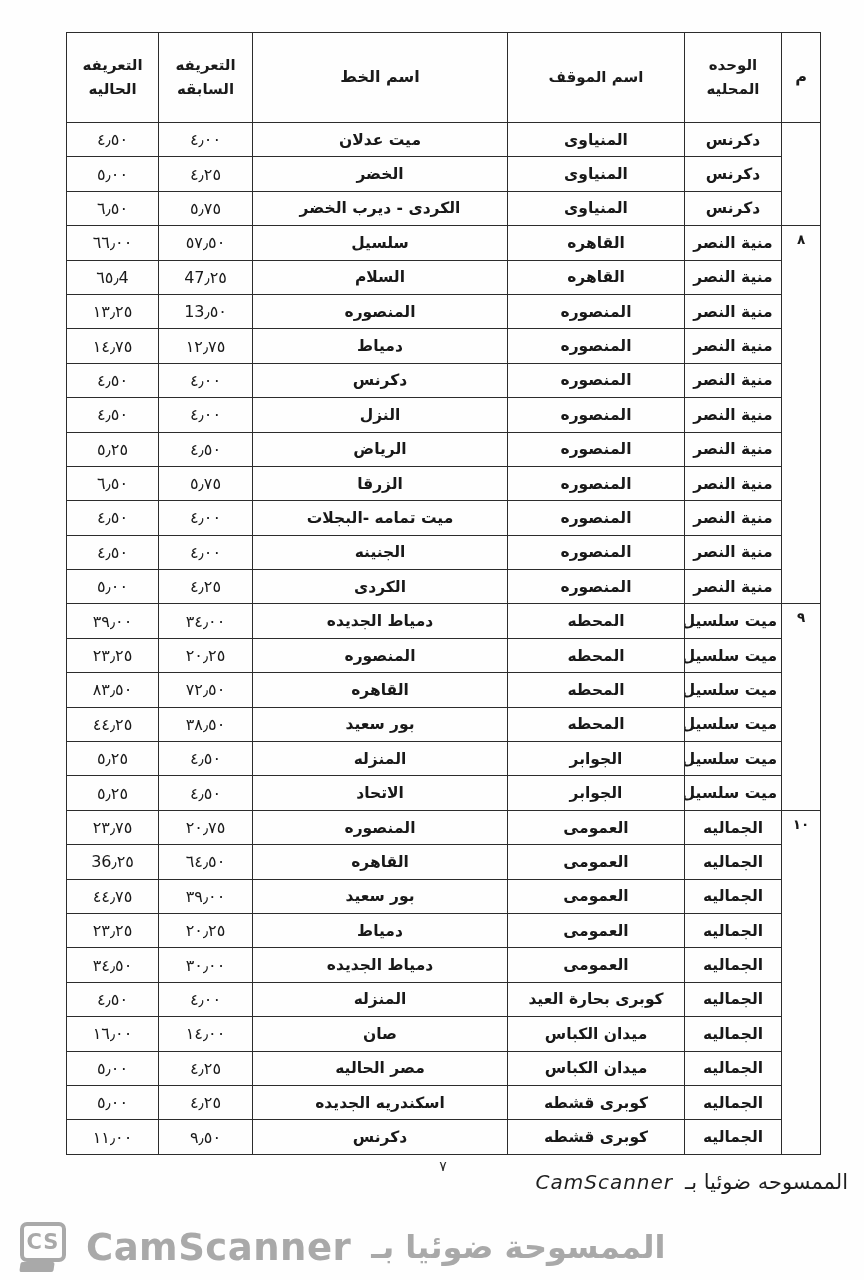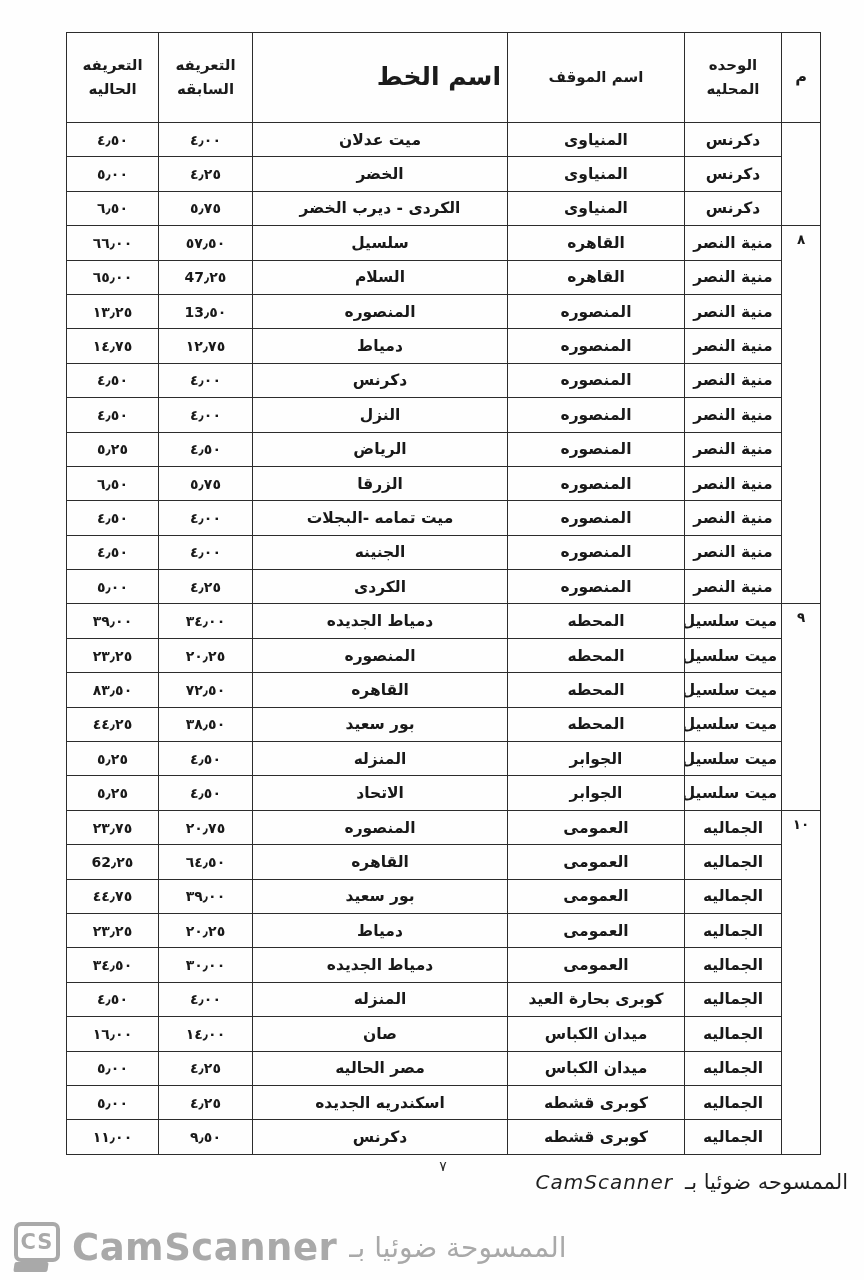--- a/index.html
+++ b/index.html
@@ -34,38 +34,38 @@
     white-space: nowrap;
   }
   .fare-table thead th {
     height: 90px;
     font-size: 15px;
     font-weight: 700;
     white-space: normal;
     line-height: 1.55;
     padding: 0 6px;
   }
-  .fare-table thead th.col-line { font-size: 25px; text-align: right; }
+  .fare-table thead th.col-line { font-size: 16px; }
   .fare-table thead th.col-num  { font-size: 16px; }
   .fare-table tbody tr { height: 34.4px; }
   .fare-table td {
     font-size: 15.5px;
     font-weight: 600;
     color: #191919;
     padding: 0 4px;
   }
   .fare-table td.col-num {
     vertical-align: top;
     padding-top: 5px;
     font-size: 13.5px;
     font-weight: 600;
   }
   .fare-table td.col-prev, .fare-table td.col-curr {
-    font-size: 14px;
-    font-weight: 700;
+    font-size: 16px;
+    font-weight: 400;
     letter-spacing: 1px;
   }
   
   .page-number {
     position: absolute;
     top: 1158px;
     left: 66px;
     width: 754px;
     text-align: center;
     font-size: 14px;
@@ -83,25 +83,25 @@
     gap: 12px;
     align-items: baseline;
   }
   .hand-note .brand {
     font-style: italic;
     font-size: 20px;
     letter-spacing: 1px;
   }
   .watermark {
     position: absolute;
-    left: 14px;
+    left: 20px;
     top: 1222px;
     display: flex;
     align-items: center;
-    gap: 12px;
+    gap: 20px;
     color: #a9a9a9;
     direction: ltr;
   }
   .cs-logo {
     position: relative;
     width: 46px;
     height: 40px;
     border: 4px solid #a9a9a9;
     border-radius: 7px;
     display: flex;
@@ -123,22 +123,22 @@
     background: #a9a9a9;
     border-radius: 2px;
     transform: skewX(-8deg);
   }
   .wm-brand {
     font-size: 37px;
     font-weight: 700;
     letter-spacing: 0.5px;
   }
   .wm-ar {
-    font-size: 28px;
-    font-weight: 400;
+    font-size: 32px;
+    font-weight: 700;
     direction: rtl;
   }
 </style>
 </head>
 <body>
 
 <div class="page">
 
   <table class="fare-table">
     <colgroup>
@@ -188,21 +188,21 @@
           <td class="col-stop">القاهره</td>
           <td class="col-line">سلسيل</td>
           <td class="col-prev">٥٧٫٥٠</td>
           <td class="col-curr">٦٦٫٠٠</td>
         </tr>
         <tr>
           <td class="col-unit">منية النصر</td>
           <td class="col-stop">القاهره</td>
           <td class="col-line">السلام</td>
           <td class="col-prev">47٫٢٥</td>
-          <td class="col-curr">٦٥٫٠٠</td>
+          <td class="col-curr">٦٥٫4</td>
         </tr>
         <tr>
           <td class="col-unit">منية النصر</td>
           <td class="col-stop">المنصوره</td>
           <td class="col-line">المنصوره</td>
           <td class="col-prev">13٫٥٠</td>
           <td class="col-curr">١٣٫٢٥</td>
         </tr>
         <tr>
           <td class="col-unit">منية النصر</td>
@@ -309,21 +309,21 @@
           <td class="col-stop">العمومى</td>
           <td class="col-line">المنصوره</td>
           <td class="col-prev">٢٠٫٧٥</td>
           <td class="col-curr">٢٣٫٧٥</td>
         </tr>
         <tr>
           <td class="col-unit">الجماليه</td>
           <td class="col-stop">العمومى</td>
           <td class="col-line">القاهره</td>
           <td class="col-prev">٦٤٫٥٠</td>
-          <td class="col-curr">62٫٢٥</td>
+          <td class="col-curr">36٫٢٥</td>
         </tr>
         <tr>
           <td class="col-unit">الجماليه</td>
           <td class="col-stop">العمومى</td>
           <td class="col-line">بور سعيد</td>
           <td class="col-prev">٣٩٫٠٠</td>
           <td class="col-curr">٤٤٫٧٥</td>
         </tr>
         <tr>
           <td class="col-unit">الجماليه</td>

